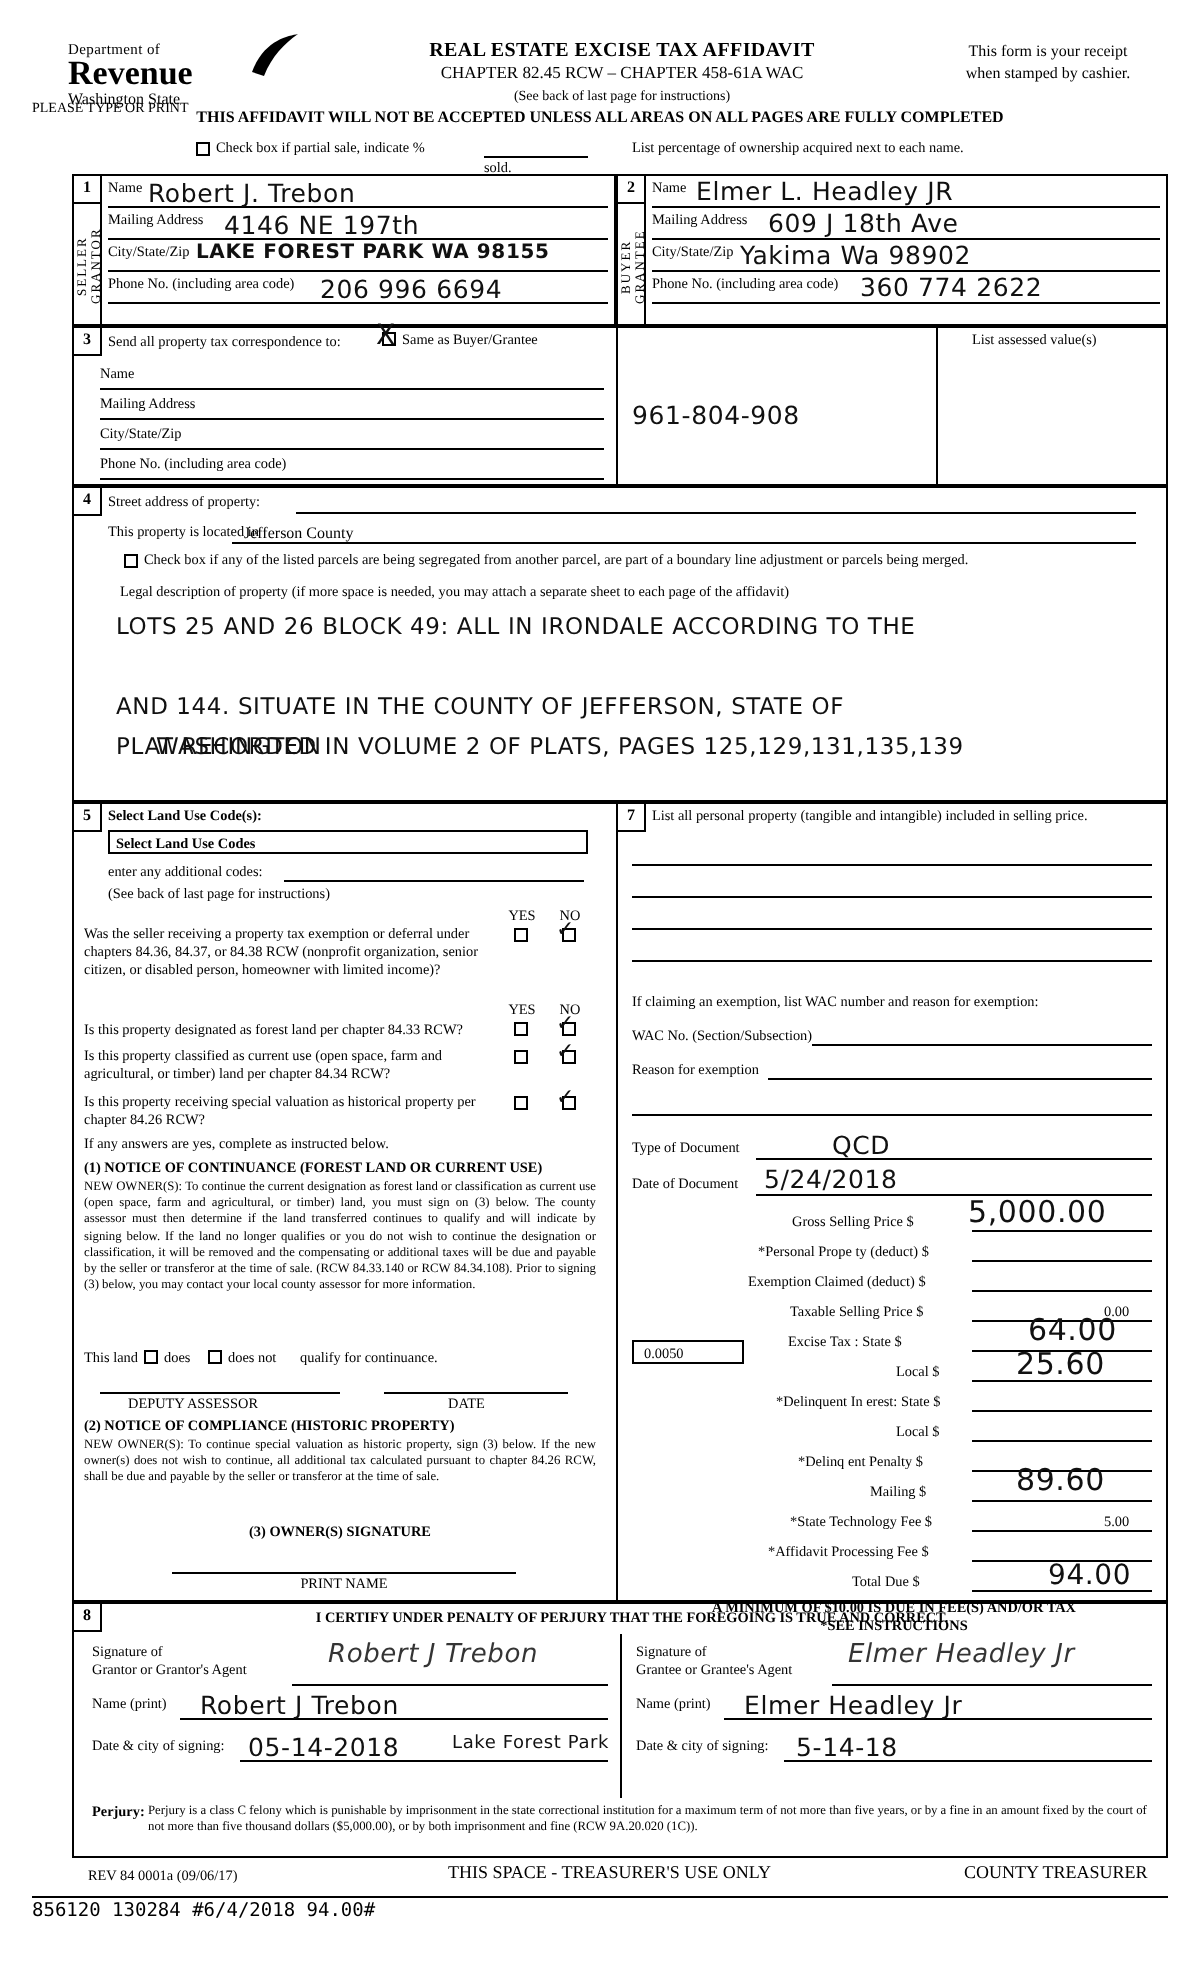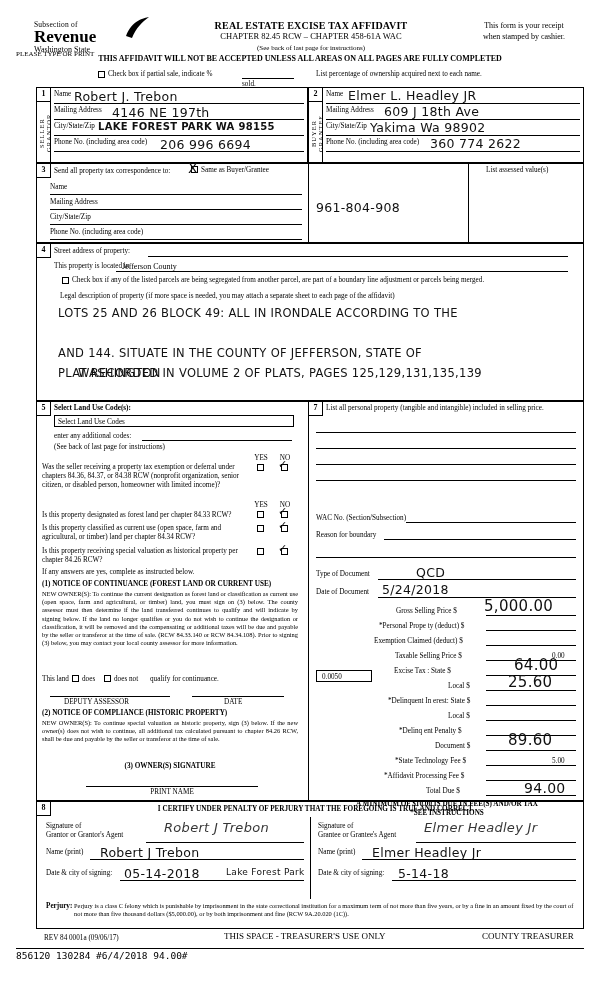--- a/index.html
+++ b/index.html
@@ -37,21 +37,21 @@
   .scr{font-family:"DejaVu Sans",sans-serif;}
 </style>
 </head>
 <body>
 
 <div class="page">
  <div class="sheet">
 
   <div class="hdr">
     <div class="logo">
-      <div class="dept">Subsection of</div>
+      <div class="dept">Department of</div>
       <div class="rev">Revenue</div>
       <div class="wa">Washington State</div>
     </div>
     <svg class="swoosh" viewBox="0 0 26 24">
           <path d="M2 20 C8 4, 20 2, 25 1 C18 6, 12 12, 8 22 Z" fill="#000"></path>
         </svg>
     <div class="titleblk">
       <div class="t1">REAL ESTATE EXCISE TAX AFFIDAVIT</div>
       <div class="t2">CHAPTER 82.45 RCW – CHAPTER 458-61A WAC</div>
     </div>
@@ -141,21 +141,21 @@
   <div class="hand" style="left:42px;top:332px;font-size:11.5px;">AND 144. SITUATE IN THE COUNTY OF JEFFERSON, STATE OF</div>
   <div class="hand" style="left:62px;top:352px;font-size:11.5px;">WASHINGTON</div>
 
   <div class="box" style="left:20px;top:387px;width:548px;height:400px;"></div>
   <div class="vl" style="left:292px;top:387px;height:400px;"></div>
   <div class="num" style="left:20px;top:387px;">5</div>
   <div class="num" style="left:292px;top:387px;">7</div>
 
   <div class="lblb" style="left:38px;top:390px;">Select Land Use Code(s):</div>
   <div class="box" style="left:38px;top:401px;width:240px;height:12px;"></div>
-  <div class="lbl" style="left:42px;top:404px;">Select Land Use Codes</div>
+  <div class="lbl" style="left:42px;top:404px;font-weight:bold;">Select Land Use Codes</div>
   <div class="lbl" style="left:38px;top:418px;">enter any additional codes:</div>
   <div class="hl" style="left:126px;top:426px;width:150px;"></div>
   <div class="lbl" style="left:38px;top:429px;">(See back of last page for instructions)</div>
 
   <div class="lbl ctr" style="left:236px;top:440px;width:18px;">YES</div>
   <div class="lbl ctr" style="left:260px;top:440px;width:18px;">NO</div>
   <div class="lbl" style="left:26px;top:449px;width:204px;">Was the seller receiving a property tax exemption or deferral under chapters 84.36, 84.37, or 84.38 RCW (nonprofit organization, senior citizen, or disabled person, homeowner with limited income)?</div>
   <div class="ck" style="left:241px;top:450px;"></div>
   <div class="ck" style="left:265px;top:450px;"></div>
   <div class="hand2" style="left:262px;top:444px;">✓</div>
@@ -194,23 +194,24 @@
   <div class="lbl small" style="left:26px;top:705px;width:256px;text-align:justify;">NEW OWNER(S): To continue special valuation as historic property, sign (3) below. If the new owner(s) does not wish to continue, all additional tax calculated pursuant to chapter 84.26 RCW, shall be due and payable by the seller or transferor at the time of sale.</div>
   <div class="lblb ctr" style="left:26px;top:748px;width:256px;">(3) OWNER(S) SIGNATURE</div>
   <div class="hl" style="left:70px;top:772px;width:172px;"></div>
   <div class="lbl ctr" style="left:70px;top:774px;width:172px;">PRINT NAME</div>
 
   <div class="lbl" style="left:310px;top:390px;width:250px;">List all  personal property (tangible and intangible) included in selling price.</div>
   <div class="hl" style="left:300px;top:418px;width:260px;"></div>
   <div class="hl" style="left:300px;top:434px;width:260px;"></div>
   <div class="hl" style="left:300px;top:450px;width:260px;"></div>
   <div class="hl" style="left:300px;top:466px;width:260px;"></div>
+  <div class="lbl" style="left:300px;top:483px;width:266px;">If claiming an exemption, list WAC number and reason for exemption:</div>
   <div class="lbl" style="left:300px;top:500px;">WAC No. (Section/Subsection)</div>
   <div class="hl" style="left:390px;top:508px;width:170px;"></div>
-  <div class="lbl" style="left:300px;top:517px;">Reason for boundary</div>
+  <div class="lbl" style="left:300px;top:517px;">Reason for exemption</div>
   <div class="hl" style="left:368px;top:525px;width:192px;"></div>
   <div class="hl" style="left:300px;top:543px;width:260px;"></div>
 
   <div class="lbl" style="left:300px;top:556px;">Type of Document</div>
   <div class="hl" style="left:362px;top:565px;width:198px;"></div>
   <div class="hand" style="left:400px;top:551px;">QCD</div>
   <div class="lbl" style="left:300px;top:574px;">Date of Document</div>
   <div class="hl" style="left:362px;top:583px;width:198px;"></div>
   <div class="hand" style="left:366px;top:568px;">5/24/2018</div>
 
@@ -242,21 +243,21 @@
 
   <div class="lbl" style="left:372px;top:683px;">*Delinquent In erest: State $</div>
   <div class="hl" style="left:470px;top:691px;width:90px;"></div>
 
   <div class="lbl" style="left:432px;top:698px;">Local $</div>
   <div class="hl" style="left:470px;top:706px;width:90px;"></div>
 
   <div class="lbl" style="left:383px;top:713px;">*Delinq ent Penalty $</div>
   <div class="hl" style="left:470px;top:721px;width:90px;"></div>
 
-  <div class="lbl" style="left:419px;top:728px;">Document $</div>
+  <div class="lbl" style="left:419px;top:728px;">Mailing $</div>
   <div class="hl" style="left:470px;top:736px;width:90px;"></div>
   <div class="hand" style="left:492px;top:717px;font-size:15px;">89.60</div>
 
   <div class="lbl" style="left:379px;top:743px;">*State Technology Fee $</div>
   <div class="hl" style="left:470px;top:751px;width:90px;"></div>
   <div class="lbl" style="left:536px;top:743px;">5.00</div>
 
   <div class="lbl" style="left:368px;top:758px;">*Affidavit Processing Fee $</div>
   <div class="hl" style="left:470px;top:766px;width:90px;"></div>
   <div class="hand" style="left:496px;top:746px;font-size:15px;"></div>

